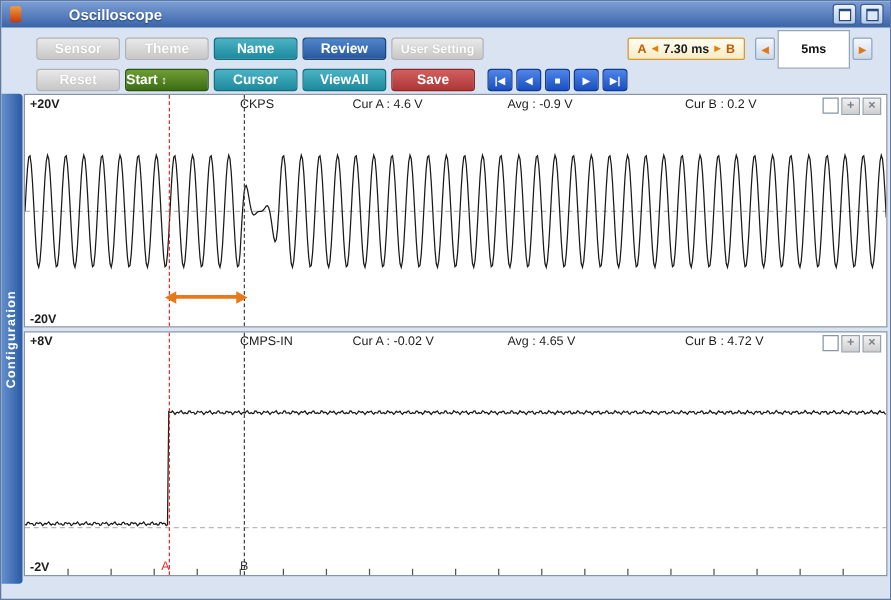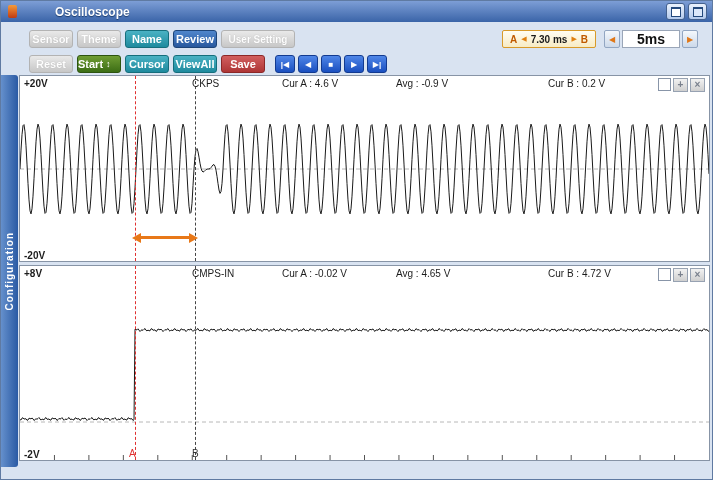--- a/index.html
+++ b/index.html
@@ -8,52 +8,52 @@
   .titlebar{height:21px;background:linear-gradient(#7d9ed6,#3a64a8);display:flex;align-items:center;padding:0 5px;box-sizing:border-box;}
   .app-icon{width:9px;height:13px;background:linear-gradient(#f59a3a,#c03a10);border-radius:2px;margin:0 6px 0 2px;flex:none;}
   .wtitle{color:#fff;font-weight:bold;font-size:12px;flex:1;text-shadow:0 1px 1px #1a3a6a;margin-left:32px;}
   .win-btn{width:17px;height:15px;background:linear-gradient(#eaf2fd,#b4caec);border:1px solid #44618e;border-radius:3px;margin-left:3px;display:inline-flex;align-items:center;justify-content:center;cursor:pointer;}
   .g-restore{width:8px;height:7px;border:1px solid #24497c;border-top-width:2px;background:#fff;}
   .g-min{width:8px;height:7px;border:1px solid #24497c;border-top-width:2px;background:#dce8fa;}
   
   .toolbar{padding:8px 10px 0 28px;}
   .tb-row{display:flex;align-items:center;height:18px;}
   .tb-row + .tb-row{margin-top:7px;}
-  .btn{width:44px;height:18px;line-height:17px;text-align:center;color:#fff;font-weight:bold;font-size:11px;border-radius:3px;margin-right:4px;box-sizing:border-box;border:1px solid rgba(0,0,0,.25);cursor:pointer;flex:none;}
+  .btn{width:67px;height:18px;line-height:17px;text-align:center;color:#fff;font-weight:bold;font-size:11px;border-radius:3px;margin-right:4px;box-sizing:border-box;border:1px solid rgba(0,0,0,.25);cursor:pointer;flex:none;}
   .btn-gray{background:linear-gradient(#e9e9e9,#c7c7c7);border-color:#b3b3b3;color:#fefefe;text-shadow:0 0 1px #aaa;}
   .btn-teal{background:linear-gradient(#4ab2c4,#1e8a9e);border-color:#156e7c;}
   .btn-blue{background:linear-gradient(#4f86cc,#28589e);border-color:#1d4478;}
   .btn-green{background:linear-gradient(#6f9d33,#3c6d15);border-color:#2d5410;display:flex;align-items:center;justify-content:flex-start;gap:3px;}
   .btn-red{background:linear-gradient(#d25f5f,#ae3636);border-color:#8c2828;}
   .btn-wide{width:74px;font-size:10px;}
   .spinner{font-size:9px;line-height:1;}
   .pb-group{display:flex;gap:3px;margin-left:6px;}
   .pb{width:20px;height:18px;border-radius:3px;background:linear-gradient(#4f86e8,#1a4fc0);border:1px solid #123a90;color:#fff;font-size:8px;font-weight:bold;display:inline-flex;align-items:center;justify-content:center;cursor:pointer;box-sizing:border-box;}
   .time-group{margin-left:auto;display:flex;align-items:center;margin-right:4px;}
   .time-box{height:18px;box-sizing:border-box;border:1px solid #d89a2a;background:linear-gradient(#fffdf3,#f7ebc4);border-radius:2px;display:flex;align-items:center;padding:0 7px;gap:4px;}
   .ab{color:#c05a00;font-weight:bold;font-size:10px;}
   .tri{color:#e08010;font-size:7px;}
   .tval{color:#1a1a1a;font-weight:bold;font-size:10px;}
   .arrow-btn{width:16px;height:18px;box-sizing:border-box;border:1px solid #92a6c2;border-radius:2px;background:linear-gradient(#f4f8fc,#ccd9ea);color:#e07818;font-size:8px;display:inline-flex;align-items:center;justify-content:center;cursor:pointer;}
-  .tb-sel{width:58px;height:18px;box-sizing:border-box;border:1px solid #9aa6b8;background:#fff;font-size:14px;font-weight:bold;color:#111;display:inline-flex;align-items:center;justify-content:center;margin:0 2px;}
+  .tb-sel{width:58px;height:31px;box-sizing:border-box;border:1px solid #9aa6b8;background:#fff;font-size:10px;font-weight:bold;color:#111;display:inline-flex;align-items:center;justify-content:center;margin:0 2px;}
   .gap8{width:8px;flex:none;}
   
   .main{display:flex;height:392px;margin-top:2px;}
   .side-tab{width:17px;background:linear-gradient(90deg,#6590cc,#2a5aa4);display:flex;align-items:center;justify-content:center;border-radius:0 3px 3px 0;cursor:pointer;}
   .side-tab span{writing-mode:vertical-rl;transform:rotate(180deg);color:#fff;font-size:10px;font-weight:bold;letter-spacing:1px;}
   .channels{flex:1;display:flex;flex-direction:column;padding:0 2px 6px 1px;}
   .channel{position:relative;background:#fff;border:1px solid #8794a6;box-sizing:border-box;overflow:hidden;}
   .ch-1{height:188px;}
   .ch-2{height:197px;margin-top:3px;}
   .channel svg{position:absolute;left:0;top:0;}
   .ch-header span{position:absolute;top:2px;font-size:10px;color:#1c1c1c;z-index:4;}
   .lbl-range{left:4px;font-weight:bold;}
   .lbl-name{left:172px;}
   .lbl-cura{left:262px;}
-  .lbl-avg{left:376px;}
+  .lbl-avg{left:386px;}
   .lbl-curb{left:528px;}
   .lbl-bottom{position:absolute;bottom:0;left:4px;font-size:10px;font-weight:bold;color:#1c1c1c;z-index:4;}
   .ch-ctrls{position:absolute;top:2px;right:4px;display:flex;gap:2px;z-index:5;}
   .chk{width:11px;height:11px;border:1px solid #8895a8;background:#fff;cursor:pointer;}
   .mini{width:13px;height:12px;border:1px solid #97a2b2;background:linear-gradient(#f2f2f2,#cfcfcf);color:#787f8c;font-size:10px;line-height:11px;text-align:center;font-weight:bold;cursor:pointer;}
   .cursor-a{position:absolute;top:0;bottom:0;width:0;border-left:1px dashed #e03030;z-index:3;cursor:ew-resize;}
   .cursor-b{position:absolute;top:0;bottom:0;width:0;border-left:1px dashed #444;z-index:3;cursor:ew-resize;}
   .delta-arrow{position:absolute;top:160px;height:0;border-top:3px solid #e87818;z-index:4;}
   .delta-arrow::before{content:'';position:absolute;left:-8px;top:-6px;border:5px solid transparent;border-right:9px solid #e87818;border-left:none;}
   .delta-arrow::after{content:'';position:absolute;right:-8px;top:-6px;border:5px solid transparent;border-left:9px solid #e87818;border-right:none;}

